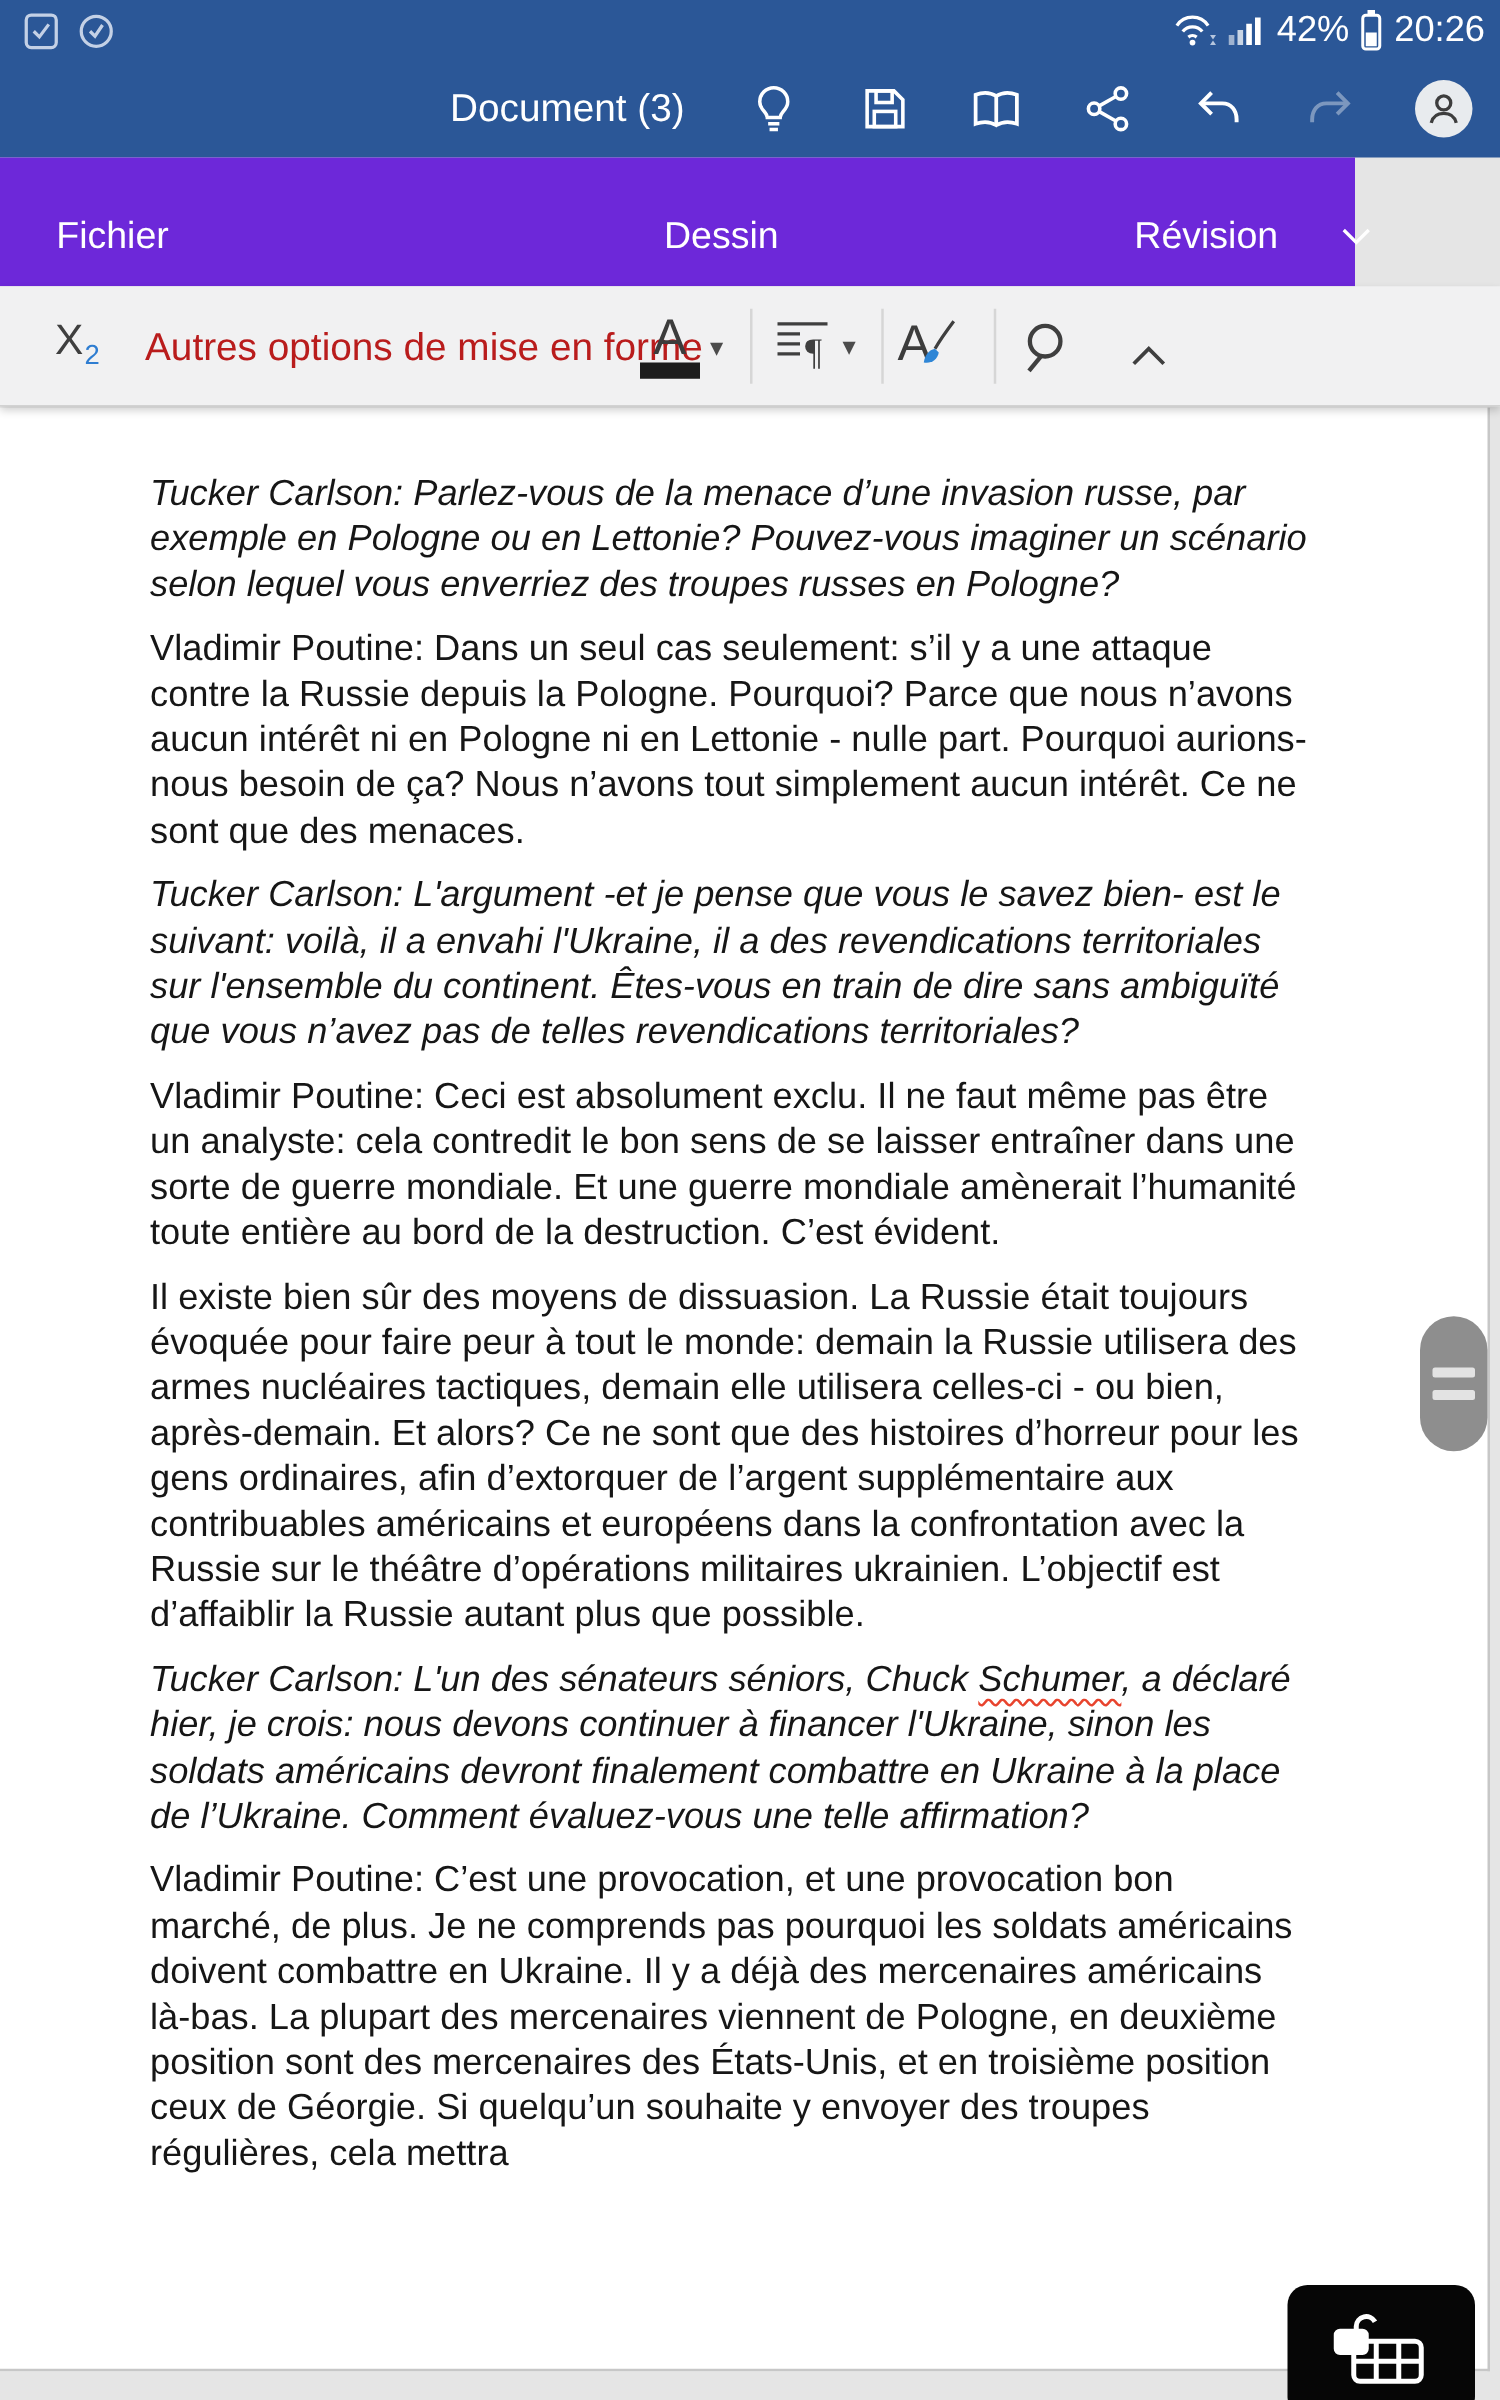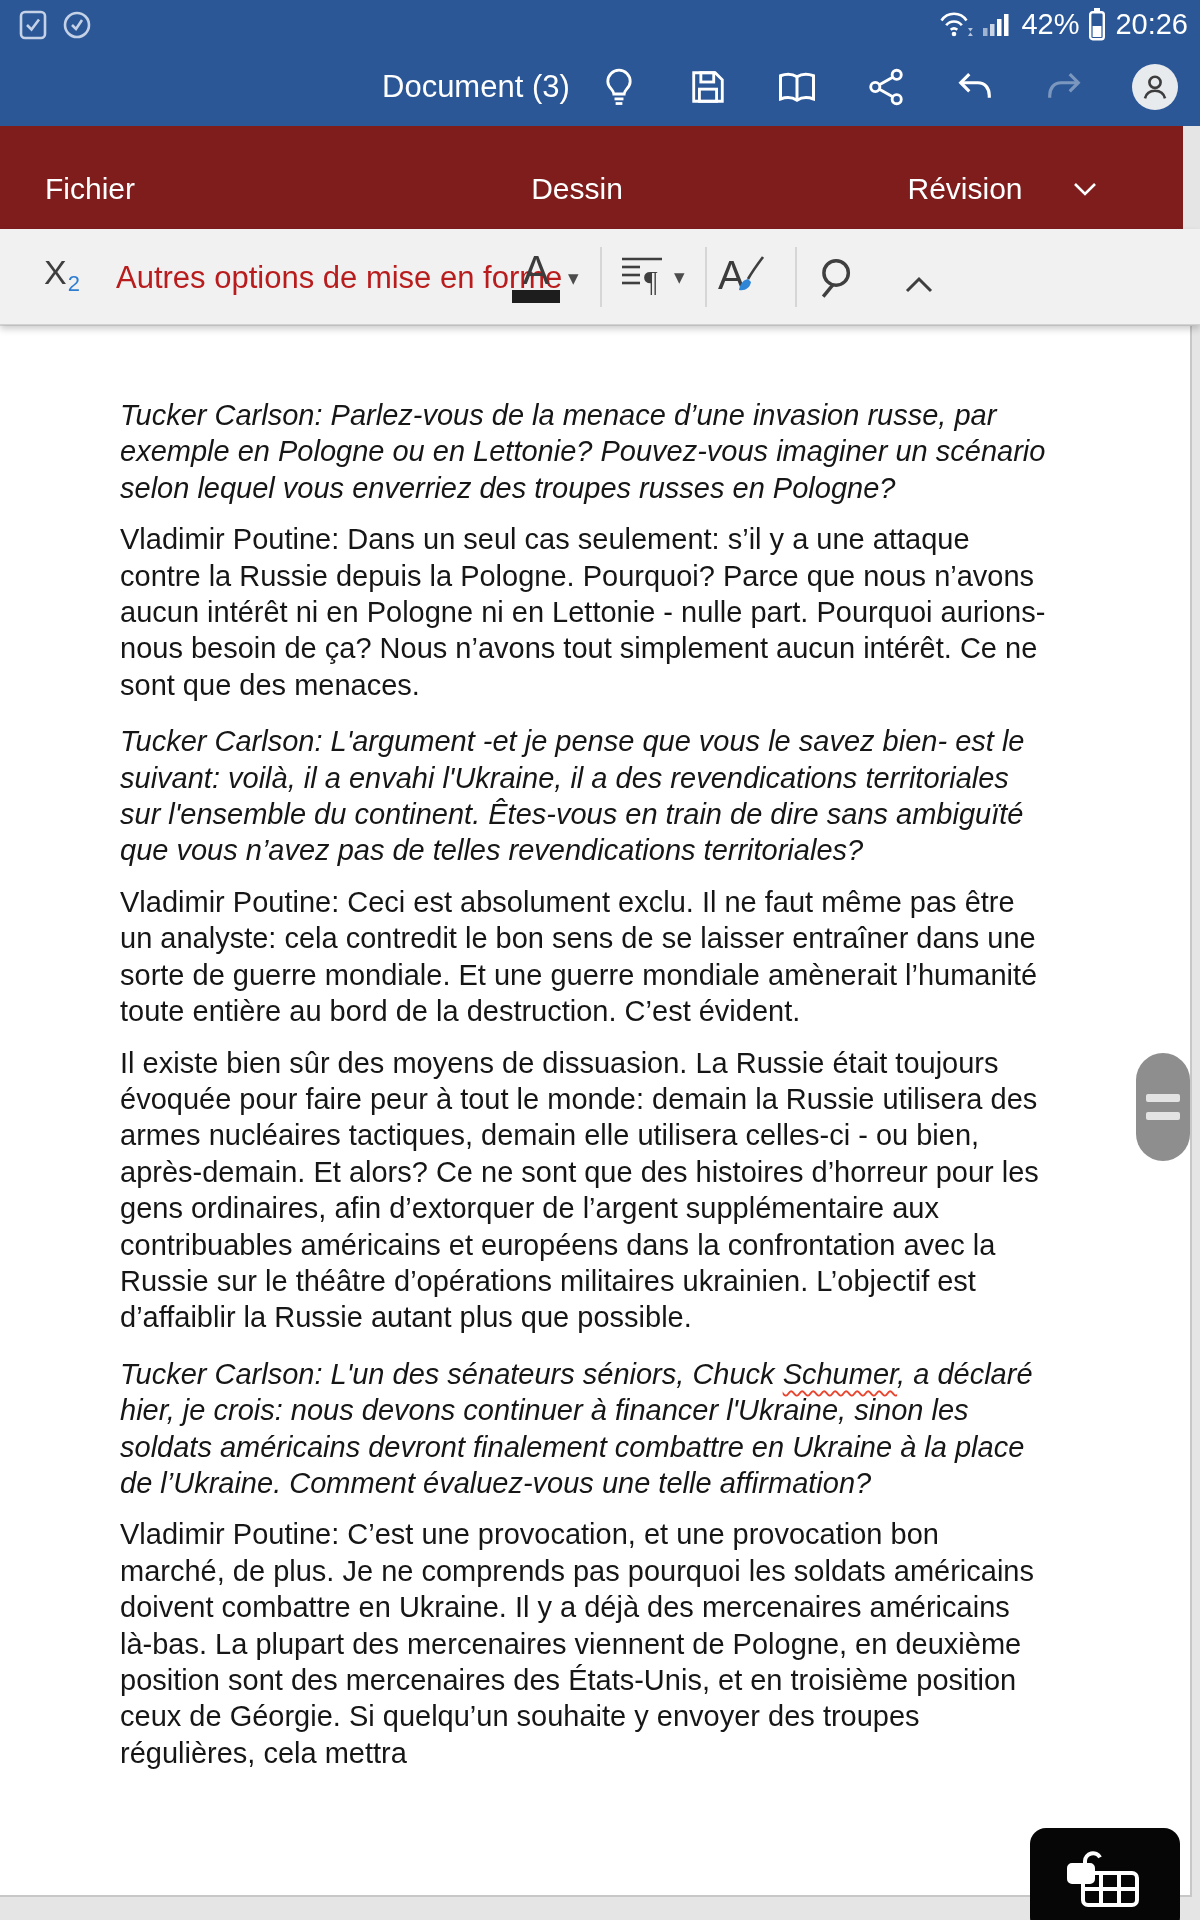--- a/index.html
+++ b/index.html
@@ -15,27 +15,27 @@
     position:absolute; top:0; left:0; width:1200px; height:48px;
     background:#2b5797; color:#fff;padding-left:12px;
   }
   .sb-left{ position:absolute; left:18px; top:8px; display:flex; gap:14px; align-items:center; opacity:.9;}
   .sb-right{ position:absolute; right:12px; top:0; height:48px; display:flex; align-items:center; gap:9px; }
   .sb-text{ font-size:29px; color:#fff; }
   
   .title-bar{
     position:absolute; top:48px; left:0; width:1200px; height:78px; background:#2b5797;
   }
-  .doc-title{ position:absolute; left:360px; top:21px; font-size:31px; color:#fff;margin-left:22px; }
+  .doc-title{ position:absolute; left:360px; top:21px; font-size:31px; color:#fff; }
   .tb-icons{ position:absolute; right:22px; top:0; height:78px; display:flex; align-items:center; gap:47px; }
   .tb-btn{ width:42px; height:42px; display:flex; align-items:center; justify-content:center; background:none; border:none; }
   .tb-btn.disabled{ opacity:.38; }
   .avatar{ width:46px; height:46px; border-radius:50%; background:#e8ebee; display:flex; align-items:center; justify-content:center; border:none;}
   
-  .tab-bar{ position:absolute; top:126px; left:0; width:1183px; height:103px; background:#7f1d1d; }
+  .tab-bar{ position:absolute; top:126px; left:0; width:1084px; height:103px; background:#6d28d9; }
   .tab{ position:absolute; bottom:0; height:81px; display:flex; align-items:center; justify-content:center;
         font-size:30px; color:#fff; background:none; border:none; }
   .tab.selected{ background:#f1f1f2; color:#2b5797; border-radius:8px 8px 0 0; }
   .tab-chevron{ position:absolute; left:1072px; bottom:0; height:81px; display:flex; align-items:center; background:none; border:none;}
   
   .toolbar{
     position:absolute; top:229px; left:0; width:1200px; height:96px;
     background:#f1f1f2; border-bottom:1px solid #d2d2d2;
     box-shadow:0 4px 7px rgba(0,0,0,.20);
     z-index:5;
@@ -56,21 +56,21 @@
   .search-btn{ left:816px; top:26px; }
   .collapse-btn{ left:902px; top:45px; }
   
   .doc-area{ position:absolute; top:326px; left:0; width:1200px; height:1594px; background:#e5e5e5; }
   .page{
     position:absolute; top:0; left:0; width:1192px; height:1571px; background:#fff;
     border-right:2px solid #c7c7c7; border-bottom:2px solid #c7c7c7;
   }
   .content{ padding:51px 142px 0 120px; font-size:29px; line-height:36.4px; color:#161616; }
   .content p{ margin-bottom:15px; }
-  .content p.italic{ font-style:italic;margin-top:20px; }
+  .content p.italic{ font-style:italic; }
   .misspelled{
     text-decoration-line:underline; text-decoration-style:wavy;
     text-decoration-color:#e8442e; text-decoration-thickness:2px; text-underline-offset:6px;
   }
   
   .scroll-handle{
     position:absolute; left:1136px; top:727px; width:54px; height:108px;
     background:#8e8e8e; border-radius:27px;
     display:flex; flex-direction:column; align-items:center; justify-content:center; gap:10px;
     border:none;

